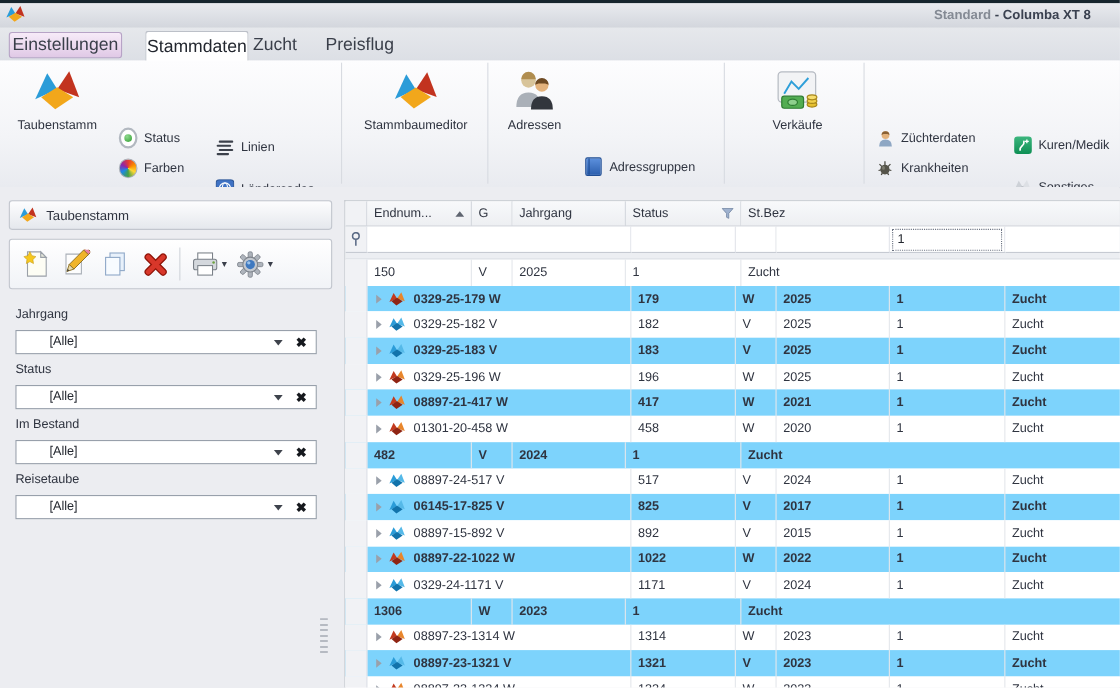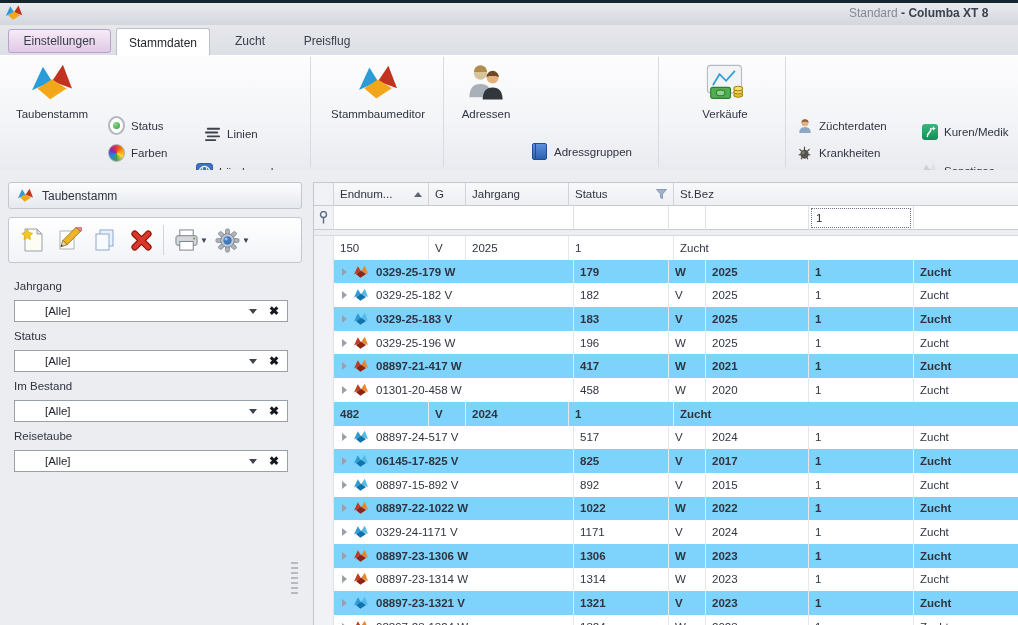--- a/index.html
+++ b/index.html
@@ -7,30 +7,30 @@
        font-family:"Liberation Sans",sans-serif;color:#2f3440;background:#eceef2;
        -webkit-font-smoothing:antialiased;}
   #app{position:absolute;inset:0;}
 
   
   .topline{position:absolute;left:0;top:0;width:100%;height:3px;background:#17262e;}
   .titlebar{position:absolute;left:0;top:3px;width:100%;height:22px;
             background:linear-gradient(#e9ebef,#d3d6dd);border-bottom:1px solid #c3c7cf;}
   .titlebar .logo{position:absolute;left:5px;top:1px;width:18px;height:18px;}
   .title{position:absolute;left:849px;top:3px;white-space:nowrap;font-size:12px;}
-  .t-muted{color:#83899399;color:#848a94;font-weight:400;}
+  .t-muted{color:#83899399;color:#848a94;font-weight:700;}
   .t-bold{color:#3a4150;font-weight:700;text-align:center;}
 
   
   .tabstrip{position:absolute;left:0;top:25px;width:100%;height:30px;
             background:linear-gradient(#e6e8ec,#dcdfe5);}
-  .tab{position:absolute;font-size:12px;display:flex;align-items:center;justify-content:center;cursor:default;}
+  .tab{position:absolute;font-size:16px;display:flex;align-items:center;justify-content:center;cursor:default;}
   .tab.backstage{left:8px;top:4px;width:101px;height:22px;border:1px solid #b7a3c6;border-radius:3px;
        background:linear-gradient(#f7ebf8,#e0c9e6);color:#3a3f4a;}
-  .tab.active{left:116px;top:3px;width:92px;height:27px;background:#fff;
+  .tab.active{left:132px;top:3px;width:92px;height:27px;background:#fff;
        border:1px solid #bcc0c8;border-bottom:none;border-radius:3px 3px 0 0;color:#23272f;}
   .tab.plain{top:4px;height:24px;color:#3a3f4a;}
   .tab.plain.zucht{left:216px;width:68px;}
   .tab.plain.preisflug{left:291px;width:72px;}
 
   
   .ribbon{position:absolute;left:0;top:55px;width:100%;height:115px;
           background:linear-gradient(#fdfdfe 0%,#f3f4f7 60%,#e9ebf0 100%);
           border-bottom:1px solid #b9bec7;}
   .rsep{position:absolute;top:3px;height:160px;width:1px;background:#d8dbe1;top:2px;height:110px;}
@@ -178,21 +178,21 @@
               <circle cx="4.5" cy="4.5" r="2.2"></circle>
               <circle cx="13.5" cy="4.5" r="2.2"></circle>
               <circle cx="4.5" cy="13.5" r="2.2"></circle>
               <circle cx="13.5" cy="13.5" r="2.2"></circle>
             </g>
             <circle cx="9" cy="9" r="3.4" fill="#aab1ba"></circle>
           </svg>
       </span>
       <span class="slab">Rassen</span>
     </div>
-    <div class="rsmall" style="left:204px;top:70px">
+    <div class="rsmall" style="left:196px;top:70px">
       <span class="sic">
         <svg viewBox="0 0 18 18" width="17" height="17" stroke="#3c414b" stroke-width="2" stroke-linecap="round">
             <line x1="4" y1="4" x2="16" y2="4"></line>
             <line x1="2" y1="8" x2="14" y2="8"></line>
             <line x1="4" y1="12" x2="16" y2="12"></line>
             <line x1="2" y1="16" x2="12" y2="16"></line>
           </svg>
       </span>
       <span class="slab">Linien</span>
     </div>
@@ -662,29 +662,20 @@
       <span>0329-24-1171 V</span>
     </div>
     <div class="cell w-end">1171</div>
     <div class="cell w-g">V</div>
     <div class="cell w-yr">2024</div>
     <div class="cell w-st">1</div>
     <div class="cell w-bez">Zucht</div>
   </div>
           <div class="trow alt">
     <div class="cell w-ind"></div>
-    <div class="cell w-ring">
-      <span class="exp"></span>
-      <svg class="bird sexW" viewBox="0 0 24 22">
-                <polygon class="p1" points="1,15 7,2 12,10"></polygon>
-                <polygon class="p2" points="12,10 18,1 23,14"></polygon>
-                <polygon class="p3" points="4,14 12,9 20,14 11,20"></polygon>
-              </svg>
-      <span>08897-23-1306 W</span>
-    </div>
     <div class="cell w-end">1306</div>
     <div class="cell w-g">W</div>
     <div class="cell w-yr">2023</div>
     <div class="cell w-st">1</div>
     <div class="cell w-bez">Zucht</div>
   </div>
           <div class="trow">
     <div class="cell w-ind"></div>
     <div class="cell w-ring">
       <span class="exp"></span>

